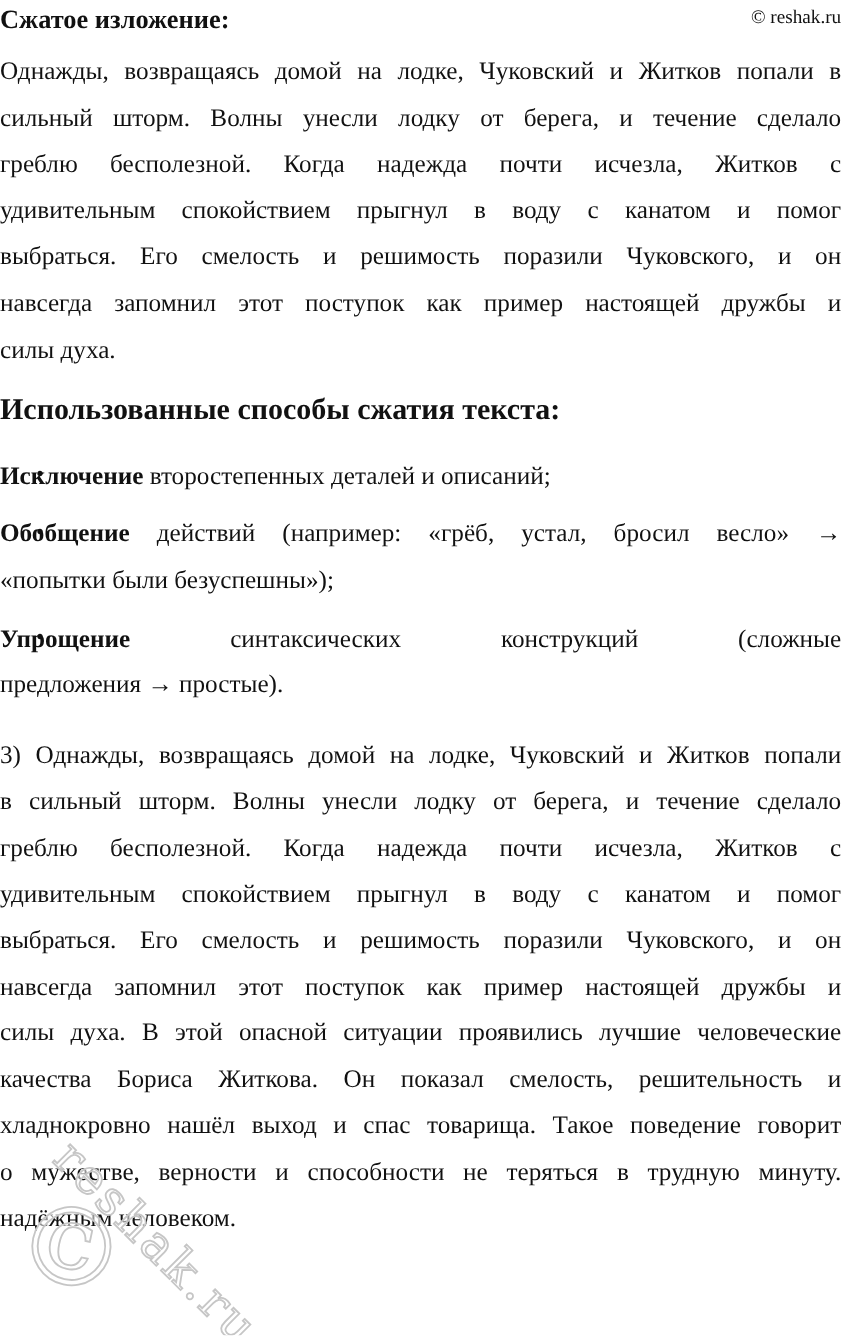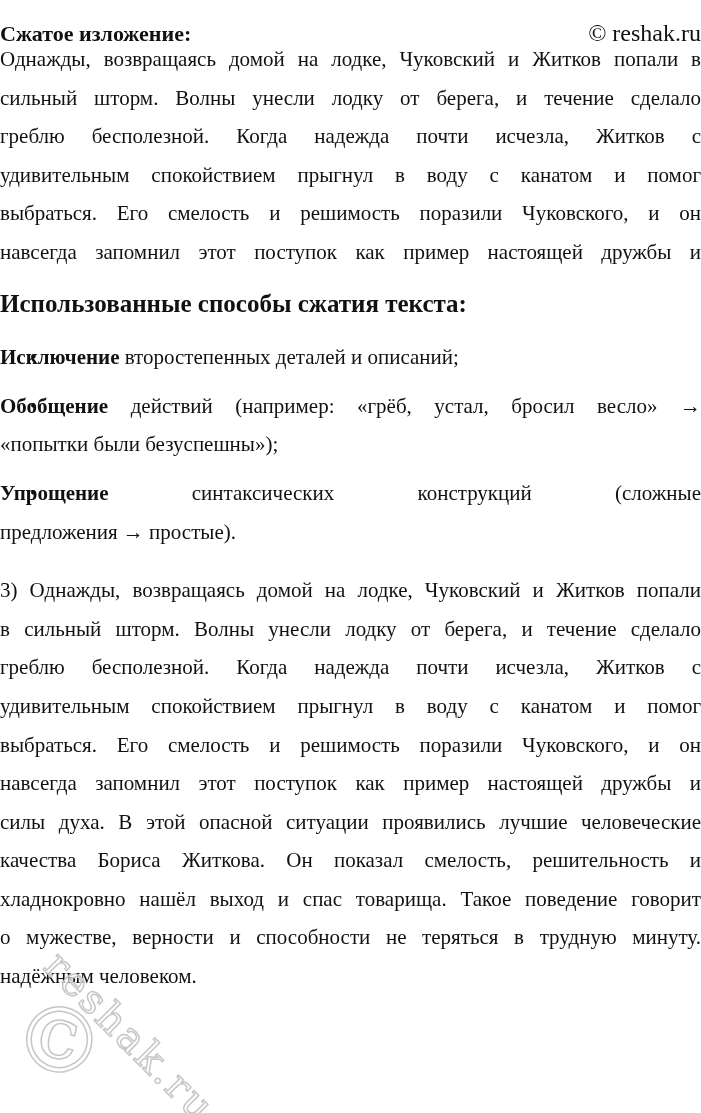--- a/index.html
+++ b/index.html
@@ -11,30 +11,30 @@
     background: var(--background, #ffffff);
     color: var(--text, #111111);
     font-family: "Liberation Serif", "DejaVu Serif", serif;
     font-size: 21px;
     overflow: hidden;
   }
   .header {
     display: flex;
     justify-content: space-between;
     align-items: flex-start;
-    padding-top: 20px;
+    padding-top: 2px;
     height: 32px;
   }
   .title {
     font-weight: bold;
     font-size: 22px;
     line-height: 28px;
   }
   .copyright {
-    font-size: 24px;
+    font-size: 16px;
     line-height: 26px;
   }
   .para { margin-top: 8px; }
   .tline {
     line-height: 38.6px;
     text-align: justify;
     text-align-last: justify;
     white-space: nowrap;
   }
   .tline-last {
@@ -102,20 +102,21 @@
     <div class="copyright">© reshak.ru</div>
   </div>
 
   <div class="para">
       <div class="tline">Однажды, возвращаясь домой на лодке, Чуковский и Житков попали в</div>
       <div class="tline">сильный шторм. Волны унесли лодку от берега, и течение сделало</div>
       <div class="tline">греблю бесполезной. Когда надежда почти исчезла, Житков с</div>
       <div class="tline">удивительным спокойствием прыгнул в воду с канатом и помог</div>
       <div class="tline">выбраться. Его смелость и решимость поразили Чуковского, и он</div>
       <div class="tline">навсегда запомнил этот поступок как пример настоящей дружбы и</div>
+      <div class="tline tline-last">силы духа.</div>
     </div>
 
   <div class="subheading">Использованные способы сжатия текста:</div>
 
   <div class="bullets">
       <div class="bullet">
         <span class="bullet-marker">•</span>
         <div class="bullet-content">
           <div class="tline tline-last"><b>Исключение</b> второстепенных деталей и описаний;</div>
         </div>

